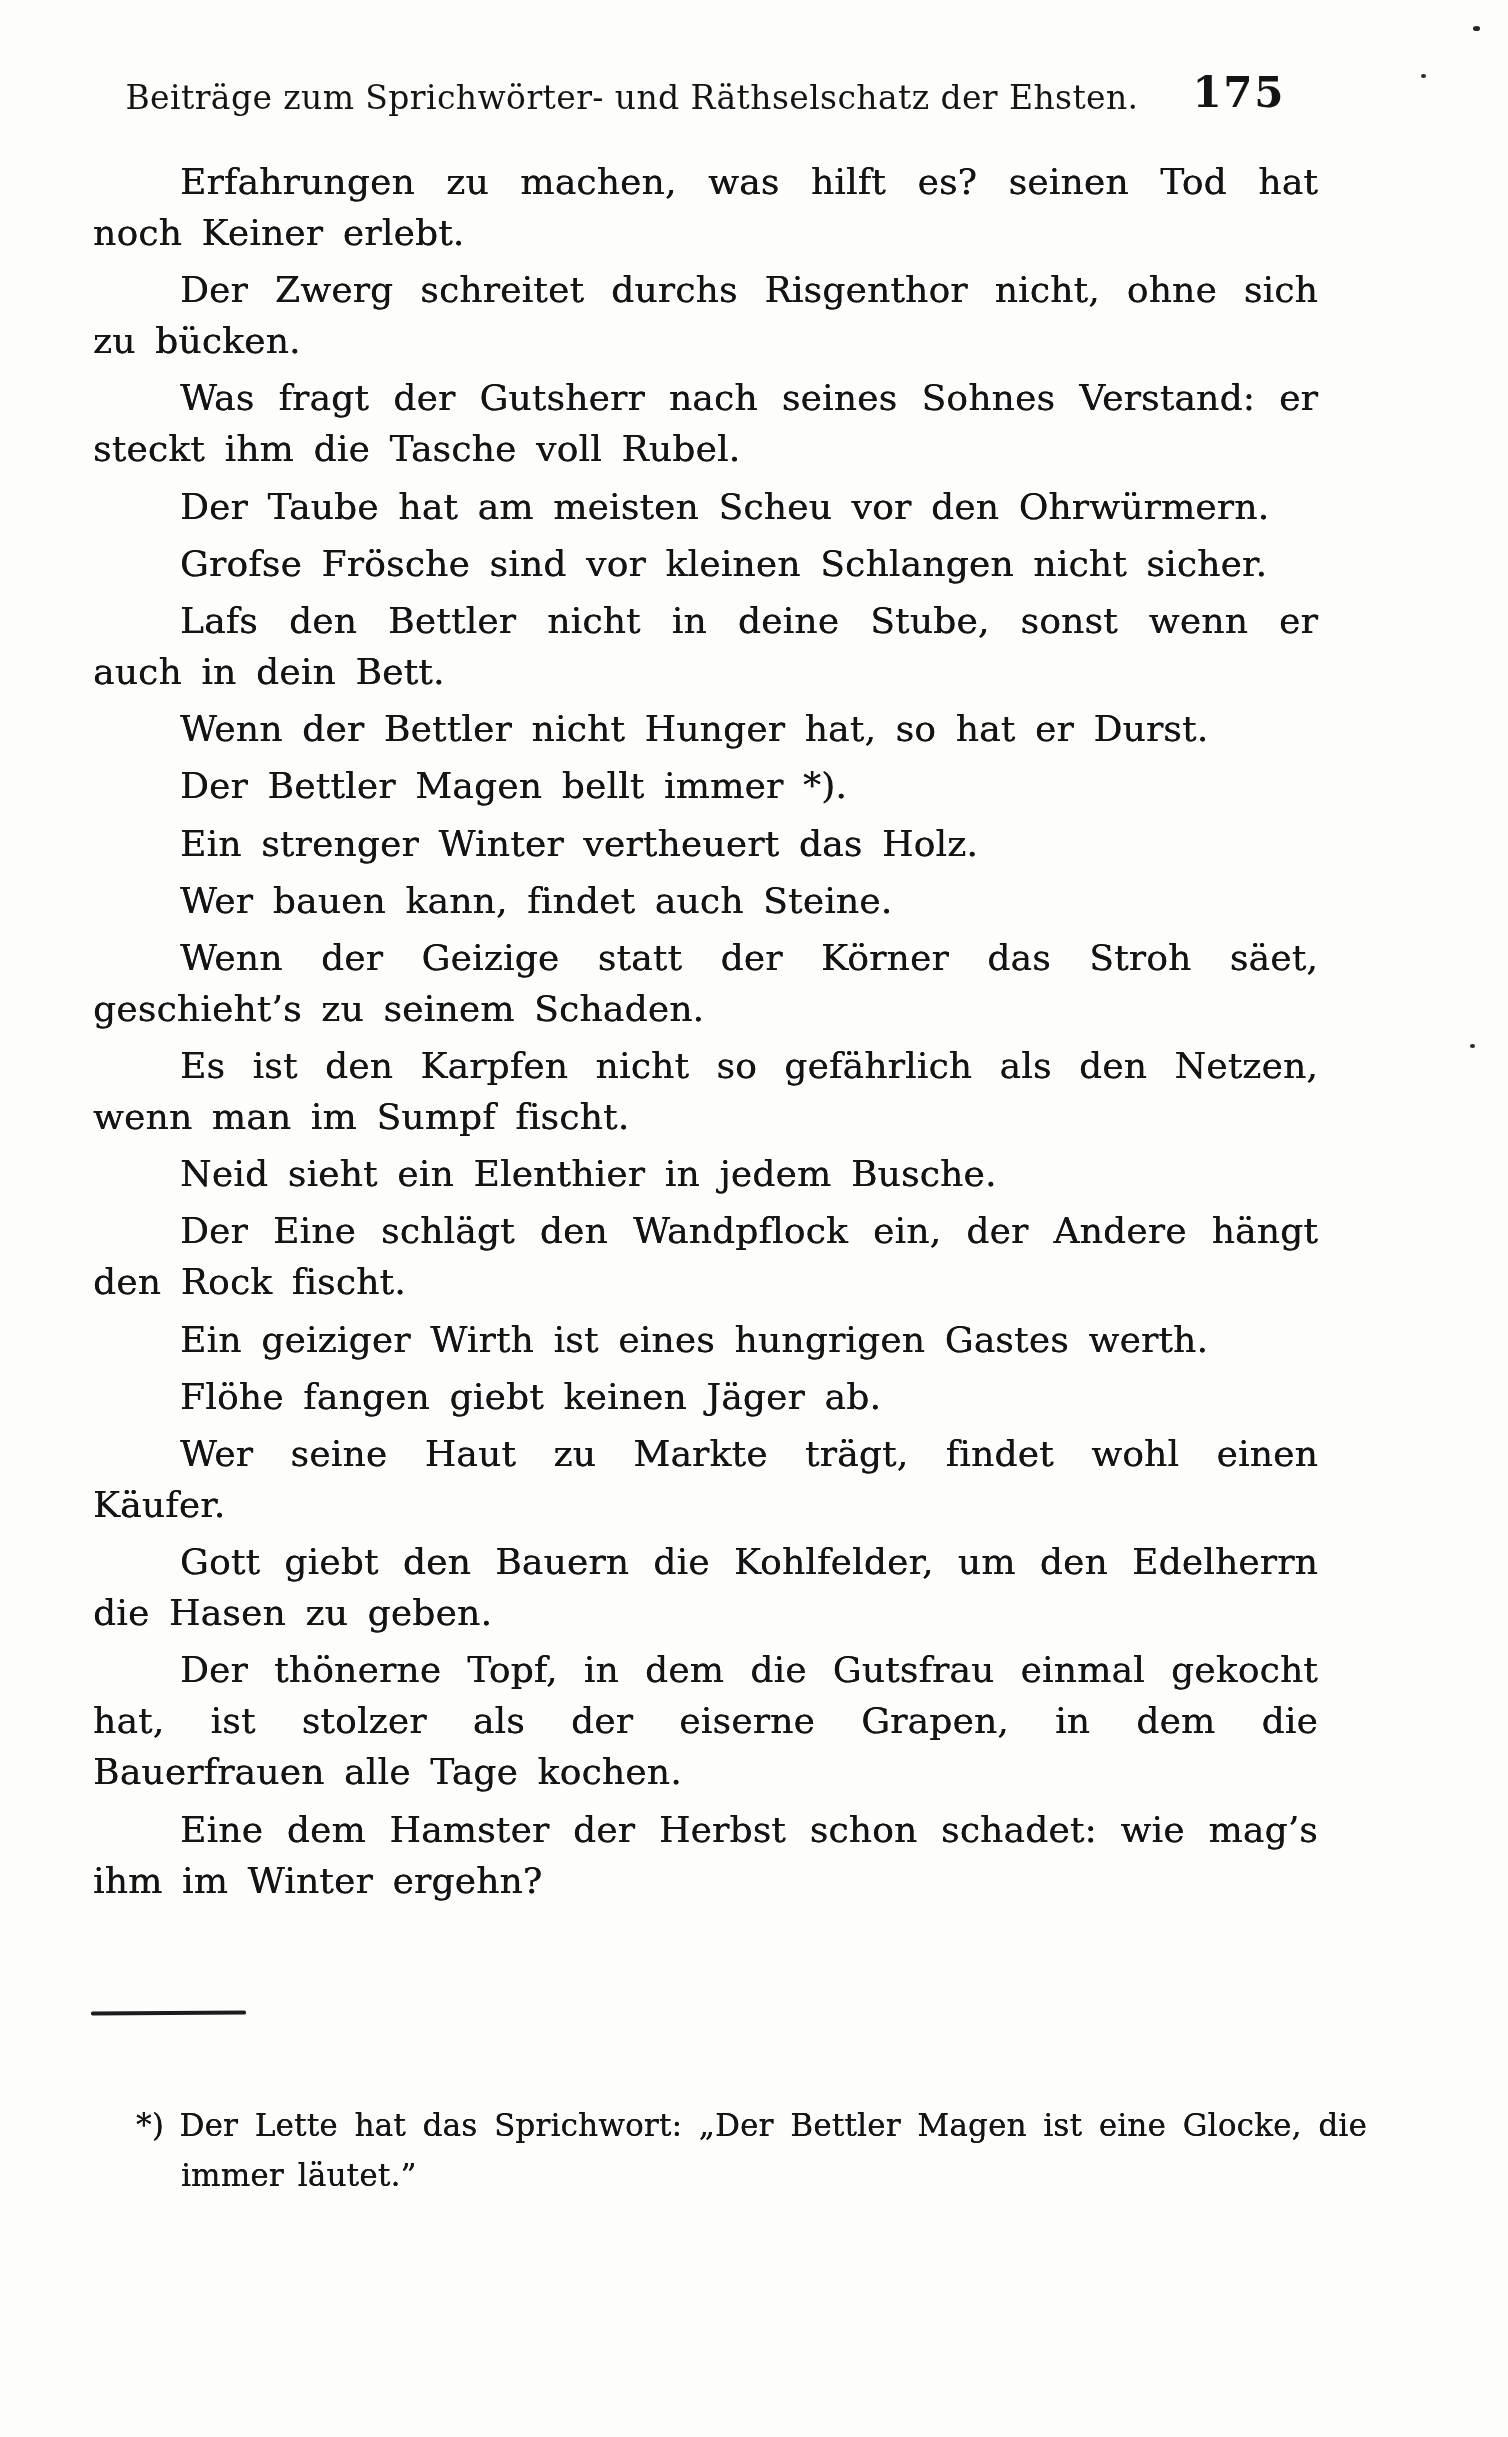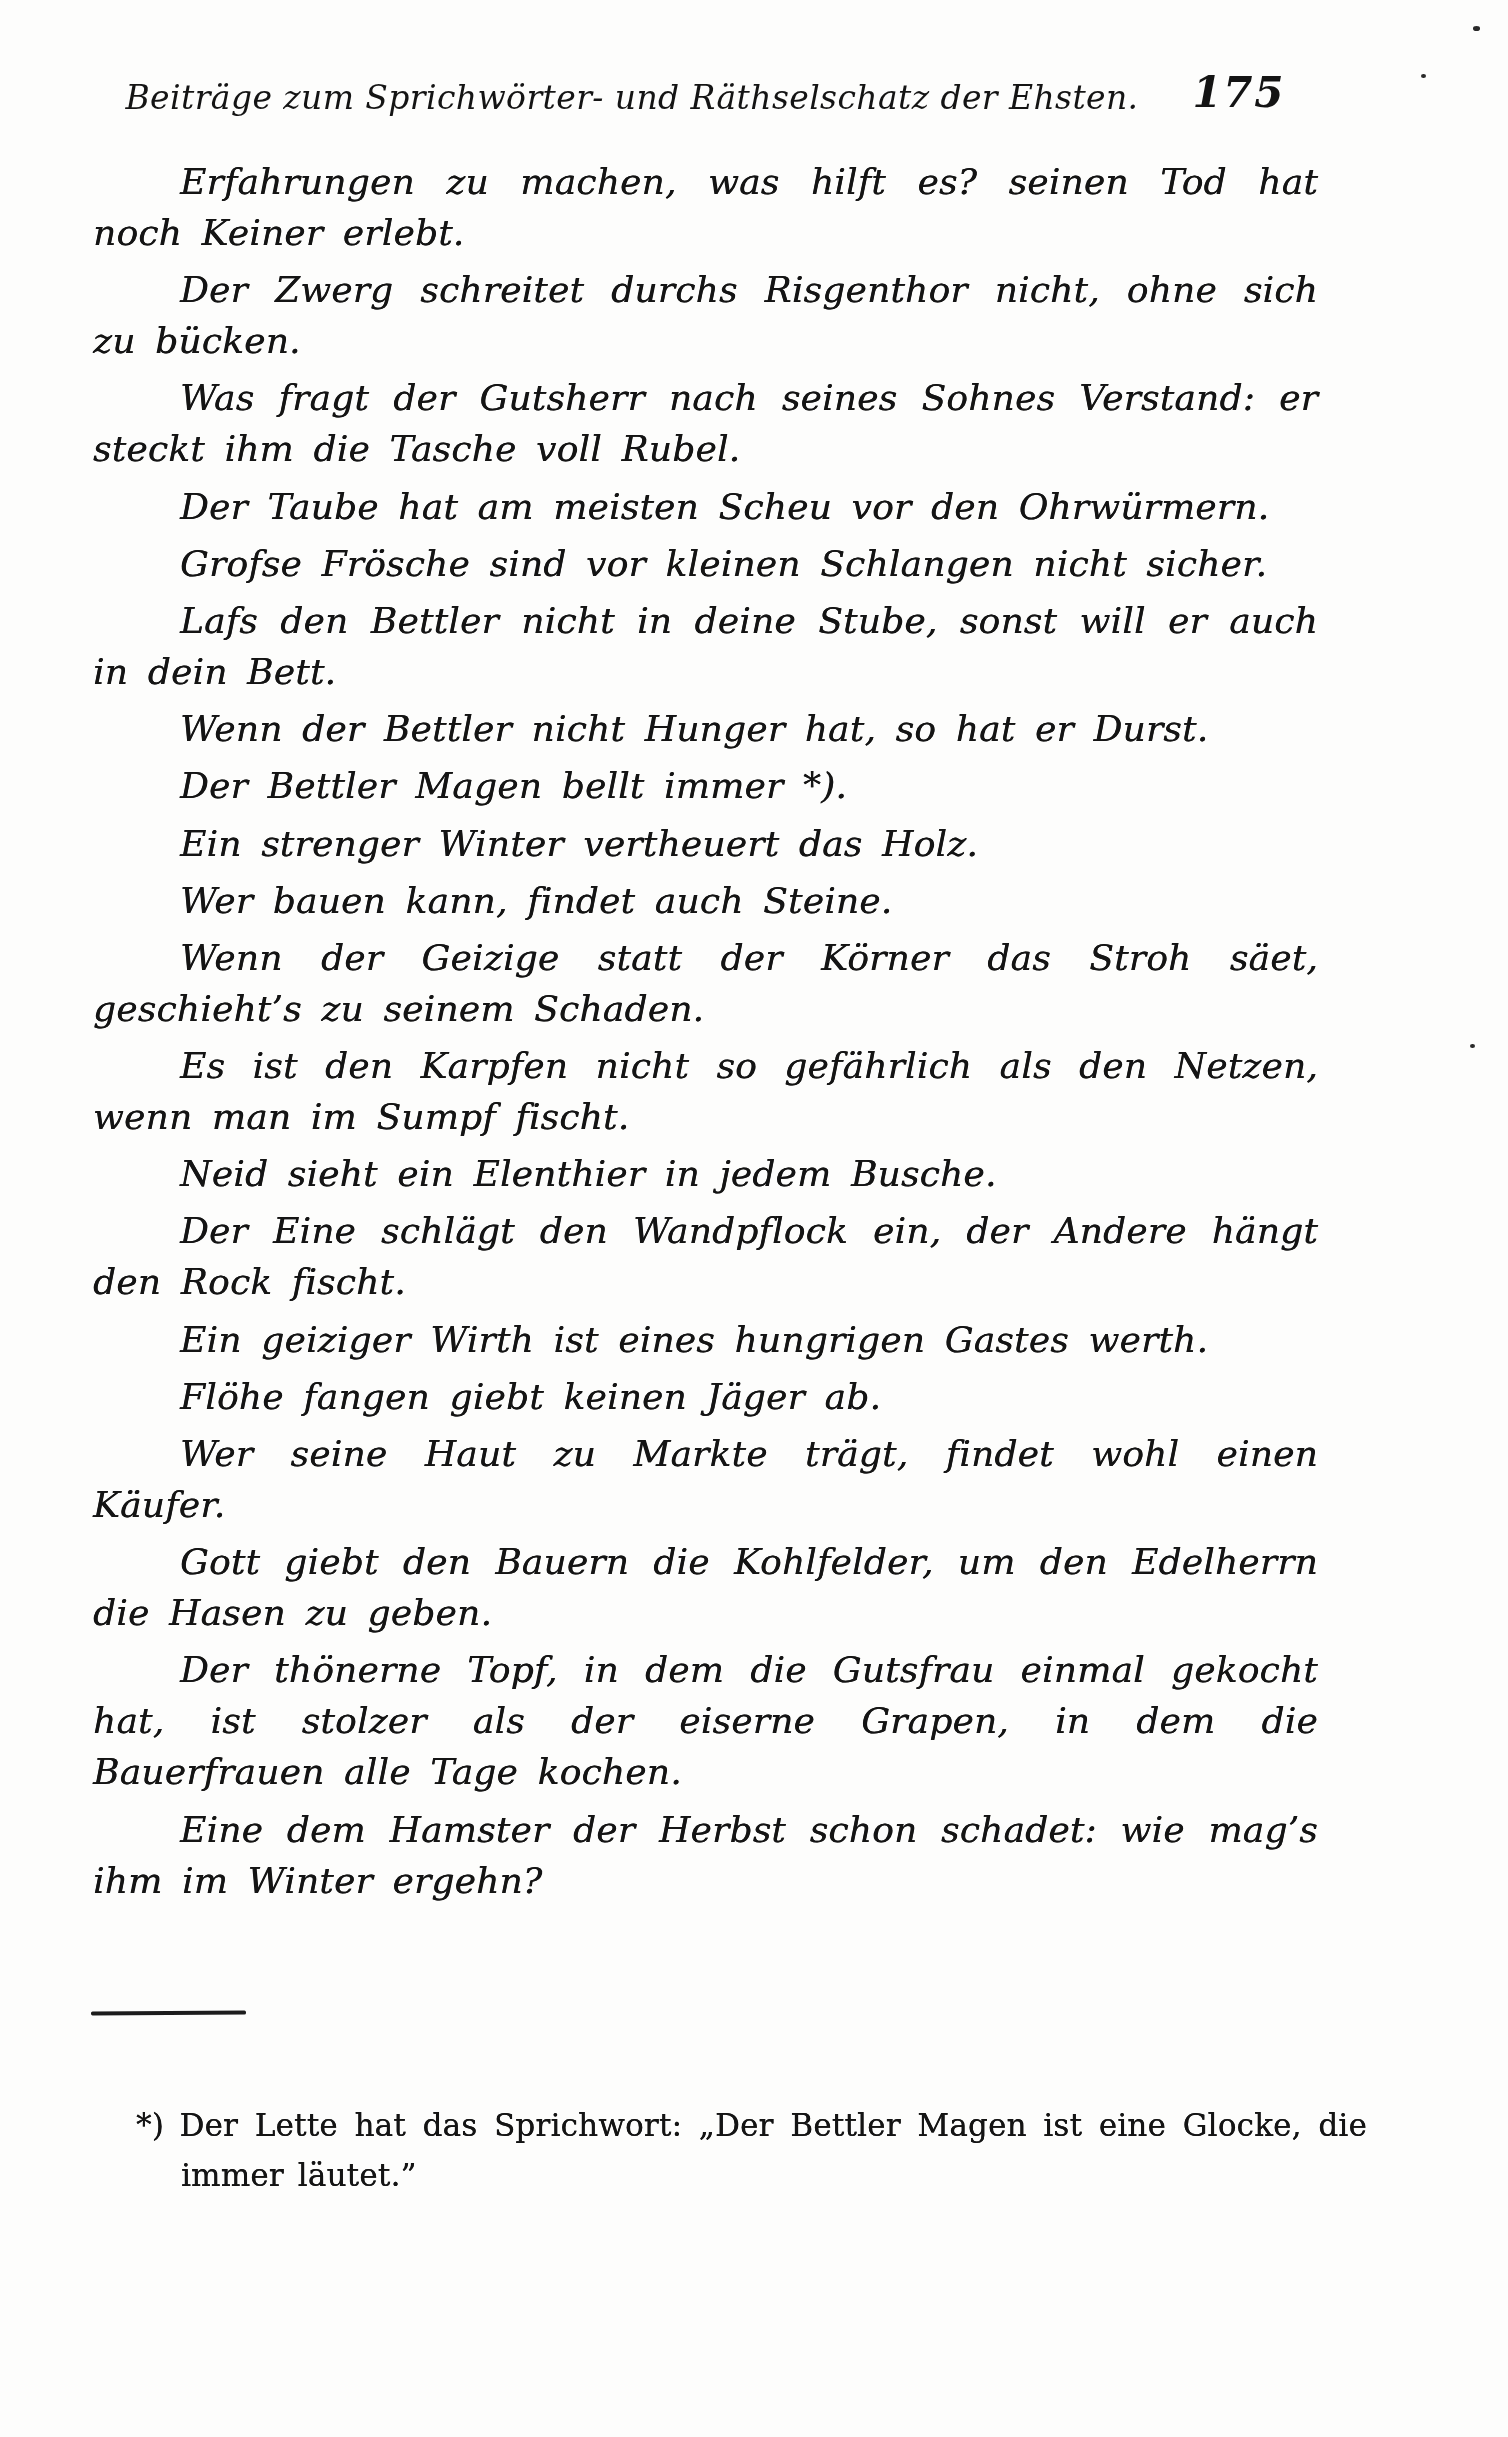--- a/index.html
+++ b/index.html
@@ -14,21 +14,20 @@
     background: #fdfdfc;
     color: #141414;
     font-family: "DejaVu Serif", "Liberation Serif", serif;
     overflow: hidden;
   }
   .text-block {
     position: absolute;
     left: 93px;
     top: 74px;
     width: 1225px;
-    font-style: italic;
   }
   .page-header {
     position: relative;
     height: 54px;
     font-size: 33px;
     line-height: 48px;
     letter-spacing: 0.4px;
     white-space: nowrap;
   }
   .running-title {
@@ -107,21 +106,21 @@
       <span class="running-title">Beiträge zum Sprichwörter- und Räthselschatz der Ehsten.</span>
       <span class="page-number">175</span>
     </header>
 
     <main class="proverbs">
         <p class="proverb">Erfahrungen zu machen, was hilft es? seinen Tod hat noch Keiner erlebt.</p>
         <p class="proverb">Der Zwerg schreitet durchs Risgenthor nicht, ohne sich zu bücken.</p>
         <p class="proverb">Was fragt der Gutsherr nach seines Sohnes Verstand: er steckt ihm die Tasche voll Rubel.</p>
         <p class="proverb">Der Taube hat am meisten Scheu vor den Ohrwürmern.</p>
         <p class="proverb">Grofse Frösche sind vor kleinen Schlangen nicht sicher.</p>
-        <p class="proverb">Lafs den Bettler nicht in deine Stube, sonst will er auch in dein Bett.</p>
+        <p class="proverb">Lafs den Bettler nicht in deine Stube, sonst wenn er auch in dein Bett.</p>
         <p class="proverb">Wenn der Bettler nicht Hunger hat, so hat er Durst.</p>
         <p class="proverb">Der Bettler Magen bellt immer *).</p>
         <p class="proverb">Ein strenger Winter vertheuert das Holz.</p>
         <p class="proverb">Wer bauen kann, findet auch Steine.</p>
         <p class="proverb">Wenn der Geizige statt der Körner das Stroh säet, geschieht’s zu seinem Schaden.</p>
         <p class="proverb">Es ist den Karpfen nicht so gefährlich als den Netzen, wenn man im Sumpf fischt.</p>
         <p class="proverb">Neid sieht ein Elenthier in jedem Busche.</p>
         <p class="proverb">Der Eine schlägt den Wandpflock ein, der Andere hängt den Rock fischt.</p>
         <p class="proverb">Ein geiziger Wirth ist eines hungrigen Gastes werth.</p>
         <p class="proverb">Flöhe fangen giebt keinen Jäger ab.</p>

